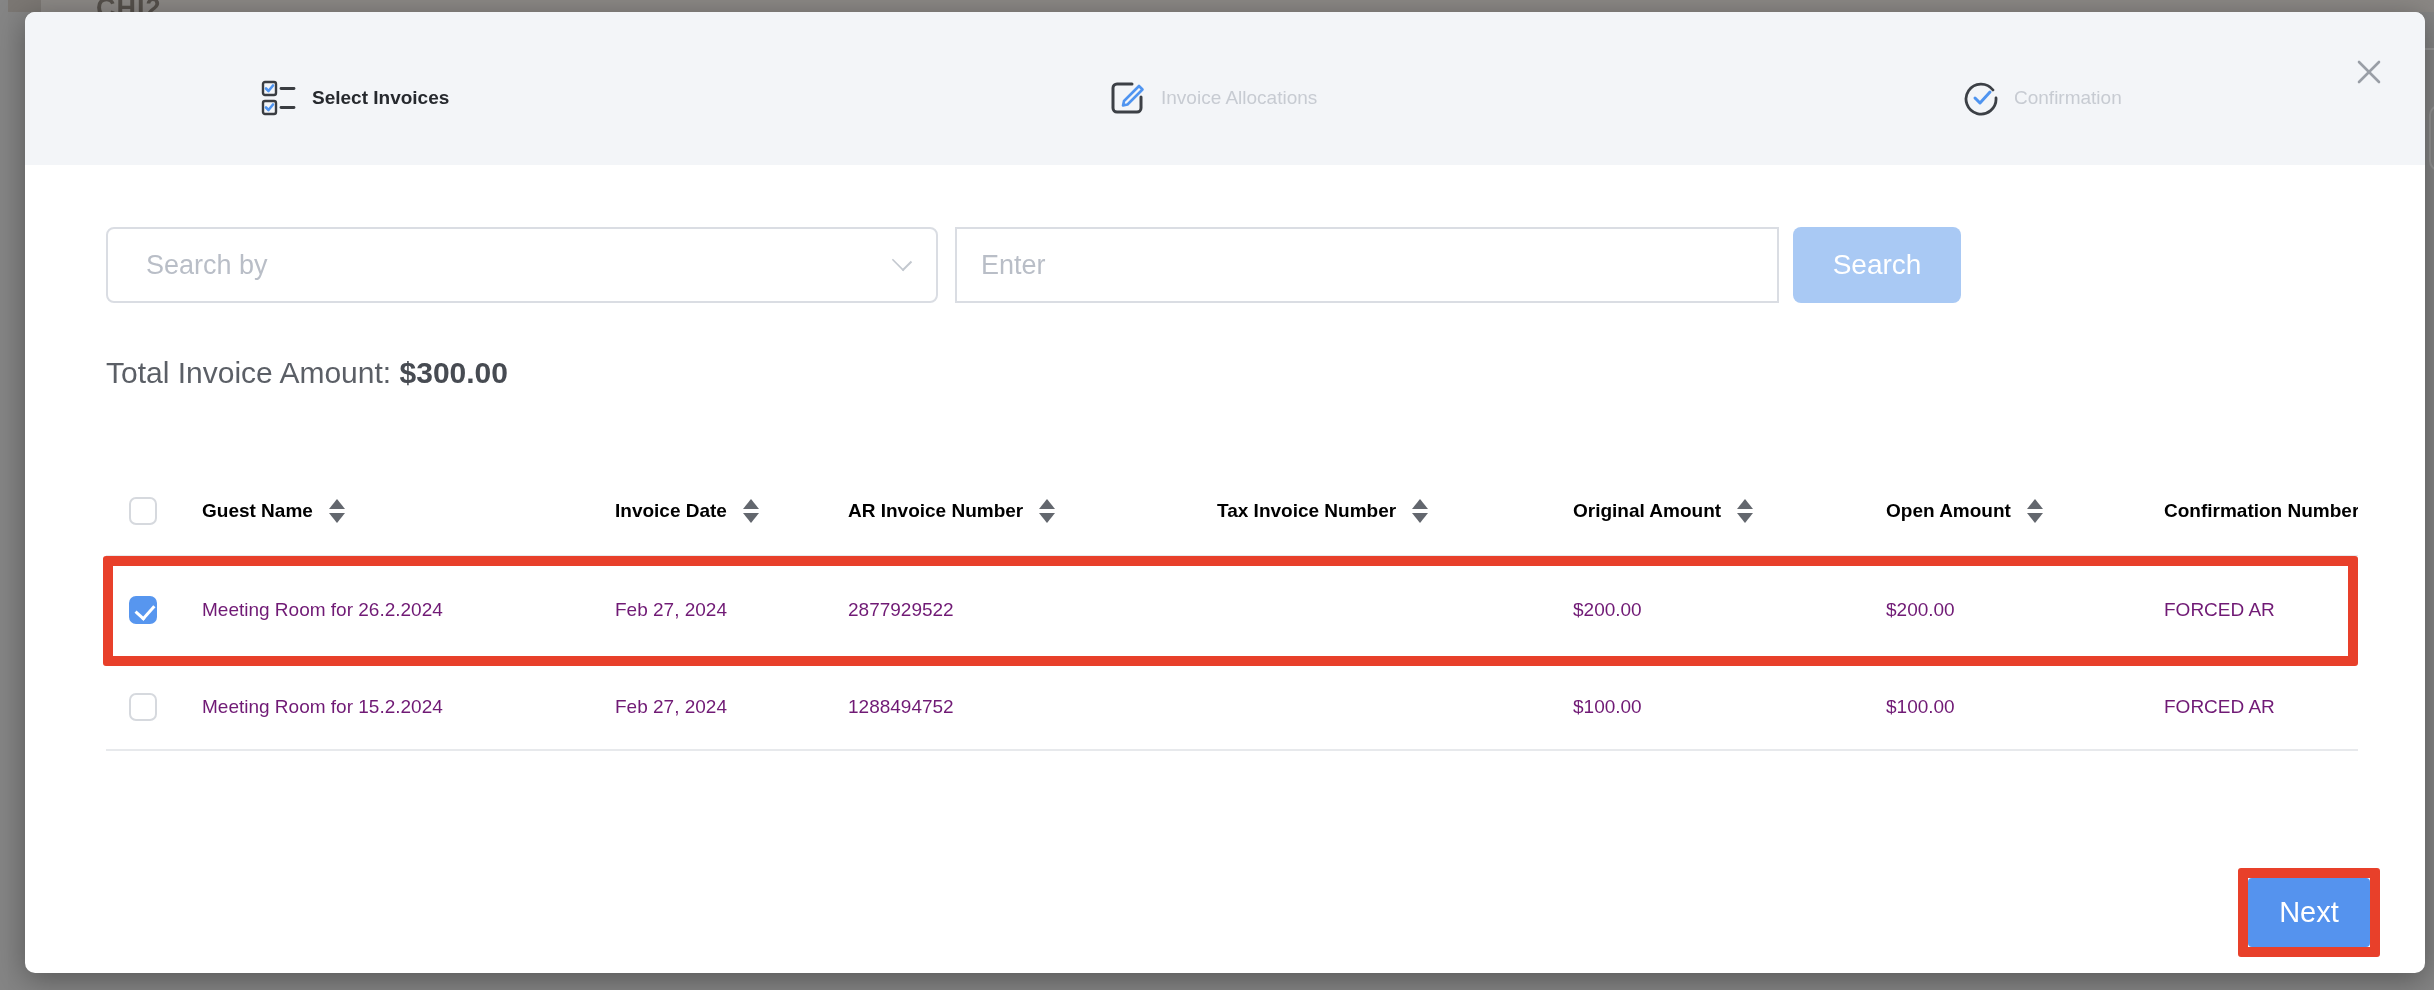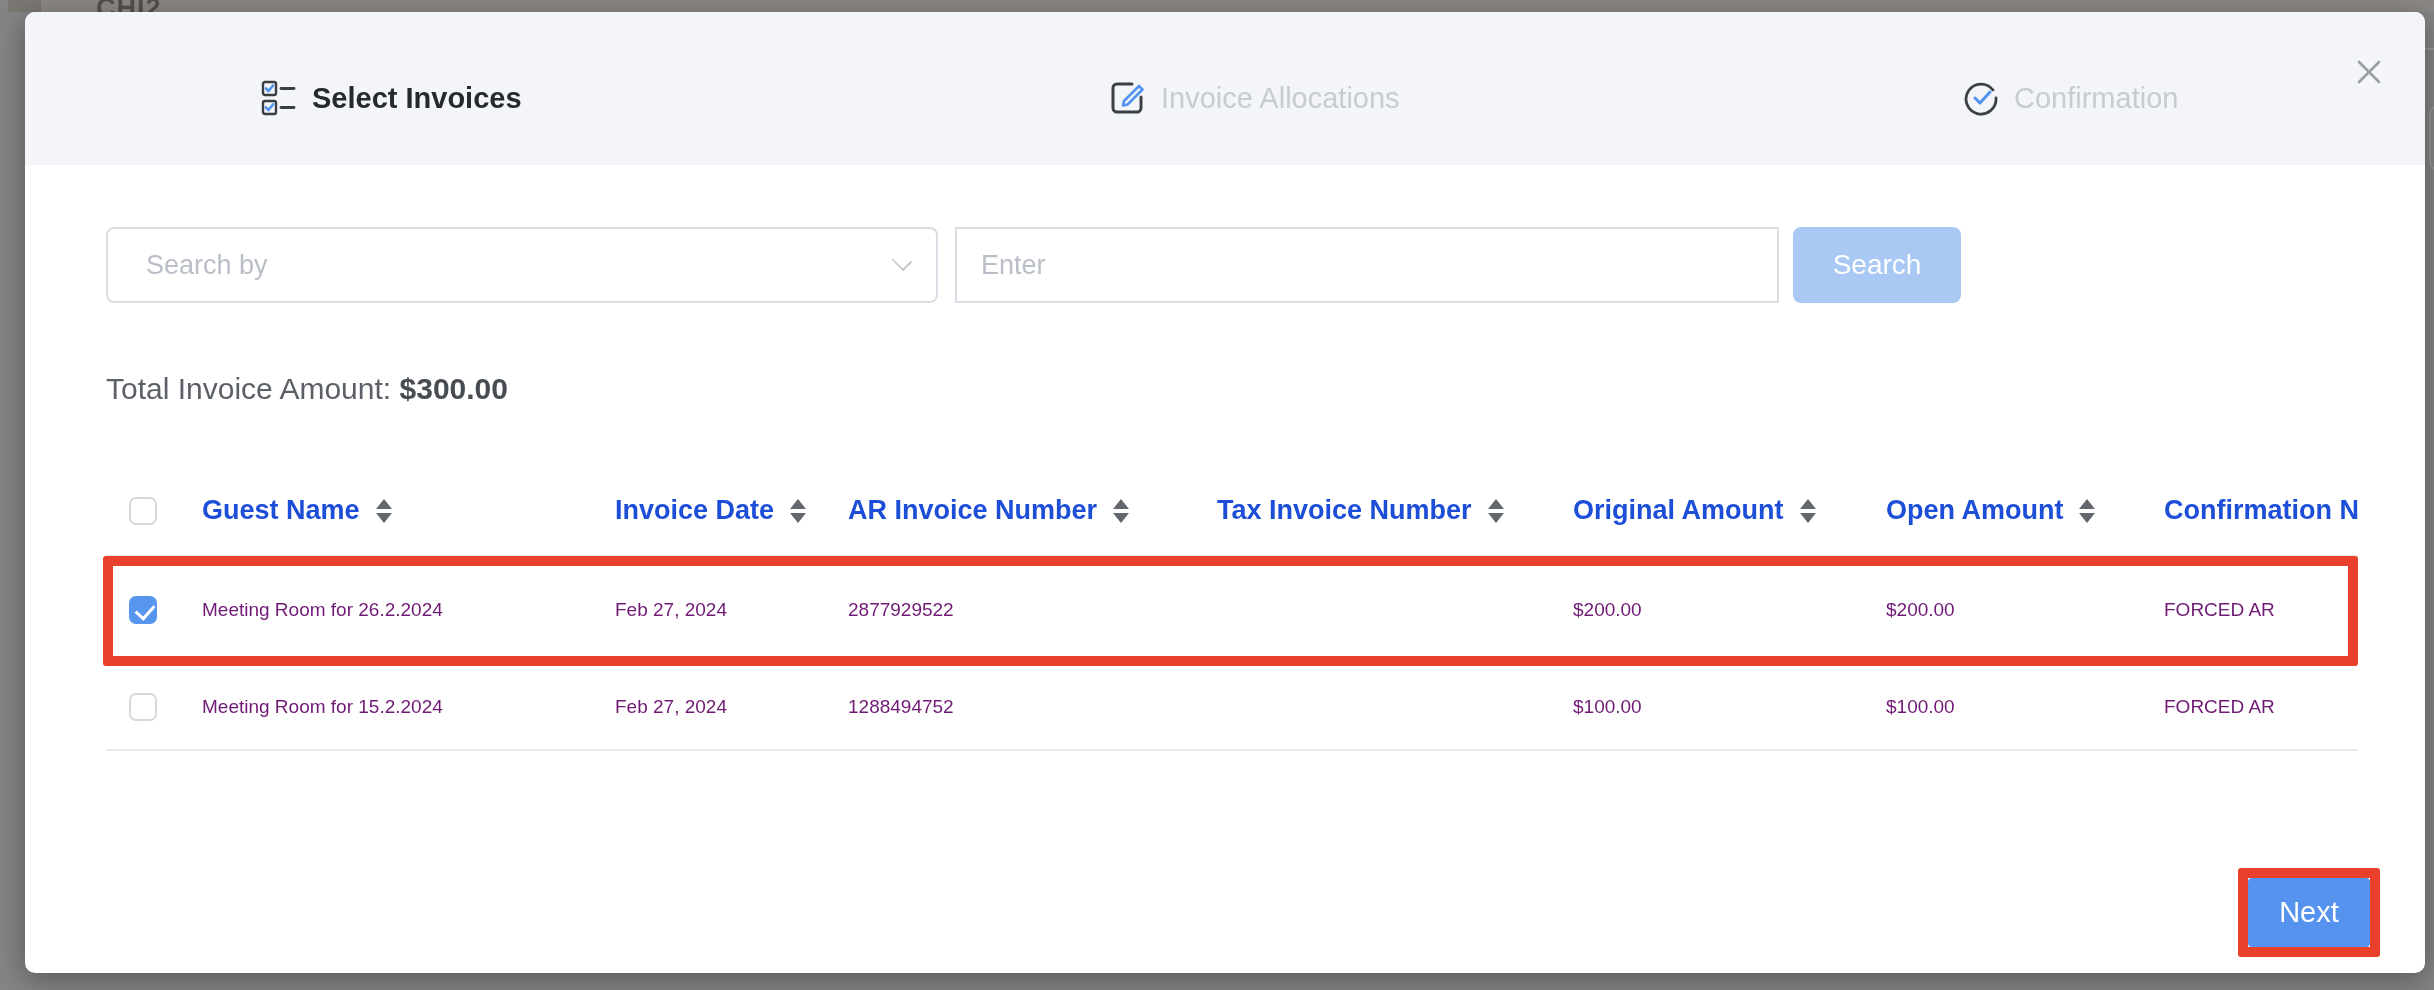--- a/index.html
+++ b/index.html
@@ -12,47 +12,47 @@
   .top-strip .side-block { position:absolute; left:0; top:0; width:33px; height:12px; background:#7b7773; }
   .bg-breadcrumb { position:absolute; left:88px; top:-7px; font-size:27px; font-weight:bold; color:#55504b; letter-spacing:1px; }
   .right-strip-line { position:absolute; left:2417px; top:48px; width:17px; height:2px; background:rgba(255,255,255,0.16); }
   .right-strip-rect { position:absolute; left:2421px; top:105px; width:20px; height:66px; border:2px solid rgba(255,255,255,0.14); border-right:none; border-radius:10px 0 0 10px; }
 
   
   .modal { position:absolute; left:17px; top:12px; width:2400px; height:961px; background:#ffffff; border-radius:10px; box-shadow:0 6px 30px rgba(0,0,0,0.35); }
 
   .modal-header { position:absolute; left:0; top:0; width:2400px; height:153px; background:#f3f5f8; border-radius:10px 10px 0 0; }
   .step { position:absolute; top:66px; display:flex; align-items:center; gap:15px; height:40px; }
-  .step .label { font-size:29px; color:#c7cbd2; white-space:nowrap; }
+  .step .label { font-size:19px; color:#c7cbd2; white-space:nowrap; }
   .step.active .label { color:#26292e; font-weight:bold; }
   .step1 { left:236px; } .step2 { left:1083px; } .step3 { left:1938px; }
   .step svg { display:block; }
 
   .close-btn { position:absolute; left:2326px; top:42px; width:36px; height:36px; display:flex; align-items:center; justify-content:center; cursor:pointer; }
 
   
   .search-row { position:absolute; left:81px; top:215px; height:76px; width:2238px; }
   .sel-box { position:absolute; left:0; top:0; width:832px; height:76px; border:2px solid #dadde3; border-radius:8px; background:#fff; display:flex; align-items:center; padding:0 38px; }
   .sel-box .ph, .txt-box .ph { font-size:27px; color:#b9bec7; }
   .sel-box .chev { position:absolute; right:26px; top:28px; width:16px; height:16px; border-right:2px solid #c3c8cf; border-bottom:2px solid #c3c8cf; transform:rotate(45deg) scale(1,0.8); margin-top:-4px; }
   .txt-box { position:absolute; left:849px; top:0; width:824px; height:76px; border:2px solid #dadde3; border-radius:0; background:#fff; display:flex; align-items:center; padding:0 24px; }
   .search-btn { position:absolute; left:1687px; top:0; width:168px; height:76px; background:#a9c9f4; color:#ffffff; font-size:28px; border:none; border-radius:8px; display:flex; align-items:center; justify-content:center; cursor:pointer; }
 
   
-  .total-line { position:absolute; left:81px; top:360px; font-size:30px; color:#5b5f66; }
+  .total-line { position:absolute; left:81px; top:344px; font-size:30px; color:#5b5f66; }
   .total-line b { color:#474b52; font-weight:bold; }
 
   
   .table-wrap { position:absolute; left:81px; top:455px; width:2252px; height:298px; overflow:hidden; }
   table { border-collapse:collapse; table-layout:fixed; width:2332px; }
   col.c0{width:70px;} col.c1{width:413px;} col.c2{width:233px;} col.c3{width:369px;}
   col.c4{width:356px;} col.c5{width:313px;} col.c6{width:278px;} col.c7{width:300px;}
   th, td { text-align:left; padding:0 0 0 26px; white-space:nowrap; overflow:hidden; }
   thead tr { height:88px; }
-  th { font-size:27px; font-weight:bold; color:#1d4ed8; border-bottom:1px solid #e8eaed; }
+  th { font-size:19px; font-weight:bold; color:#000000; border-bottom:1px solid #e8eaed; }
   tbody tr.r1 { height:110px; }
   tbody tr.r2 { height:85px; border-bottom:2px solid #e7e9ec; }
   td { font-size:19px; color:#701a75; }
   td.cb-cell, th.cb-cell { padding-left:23px; }
 
   .th-inner { display:inline-flex; align-items:center; gap:16px; }
   .sort { display:inline-flex; flex-direction:column; gap:4px; cursor:pointer; }
   .sort .up { width:0; height:0; border-left:8px solid transparent; border-right:8px solid transparent; border-bottom:10px solid #63676e; }
   .sort .dn { width:0; height:0; border-left:8px solid transparent; border-right:8px solid transparent; border-top:10px solid #63676e; }
 

